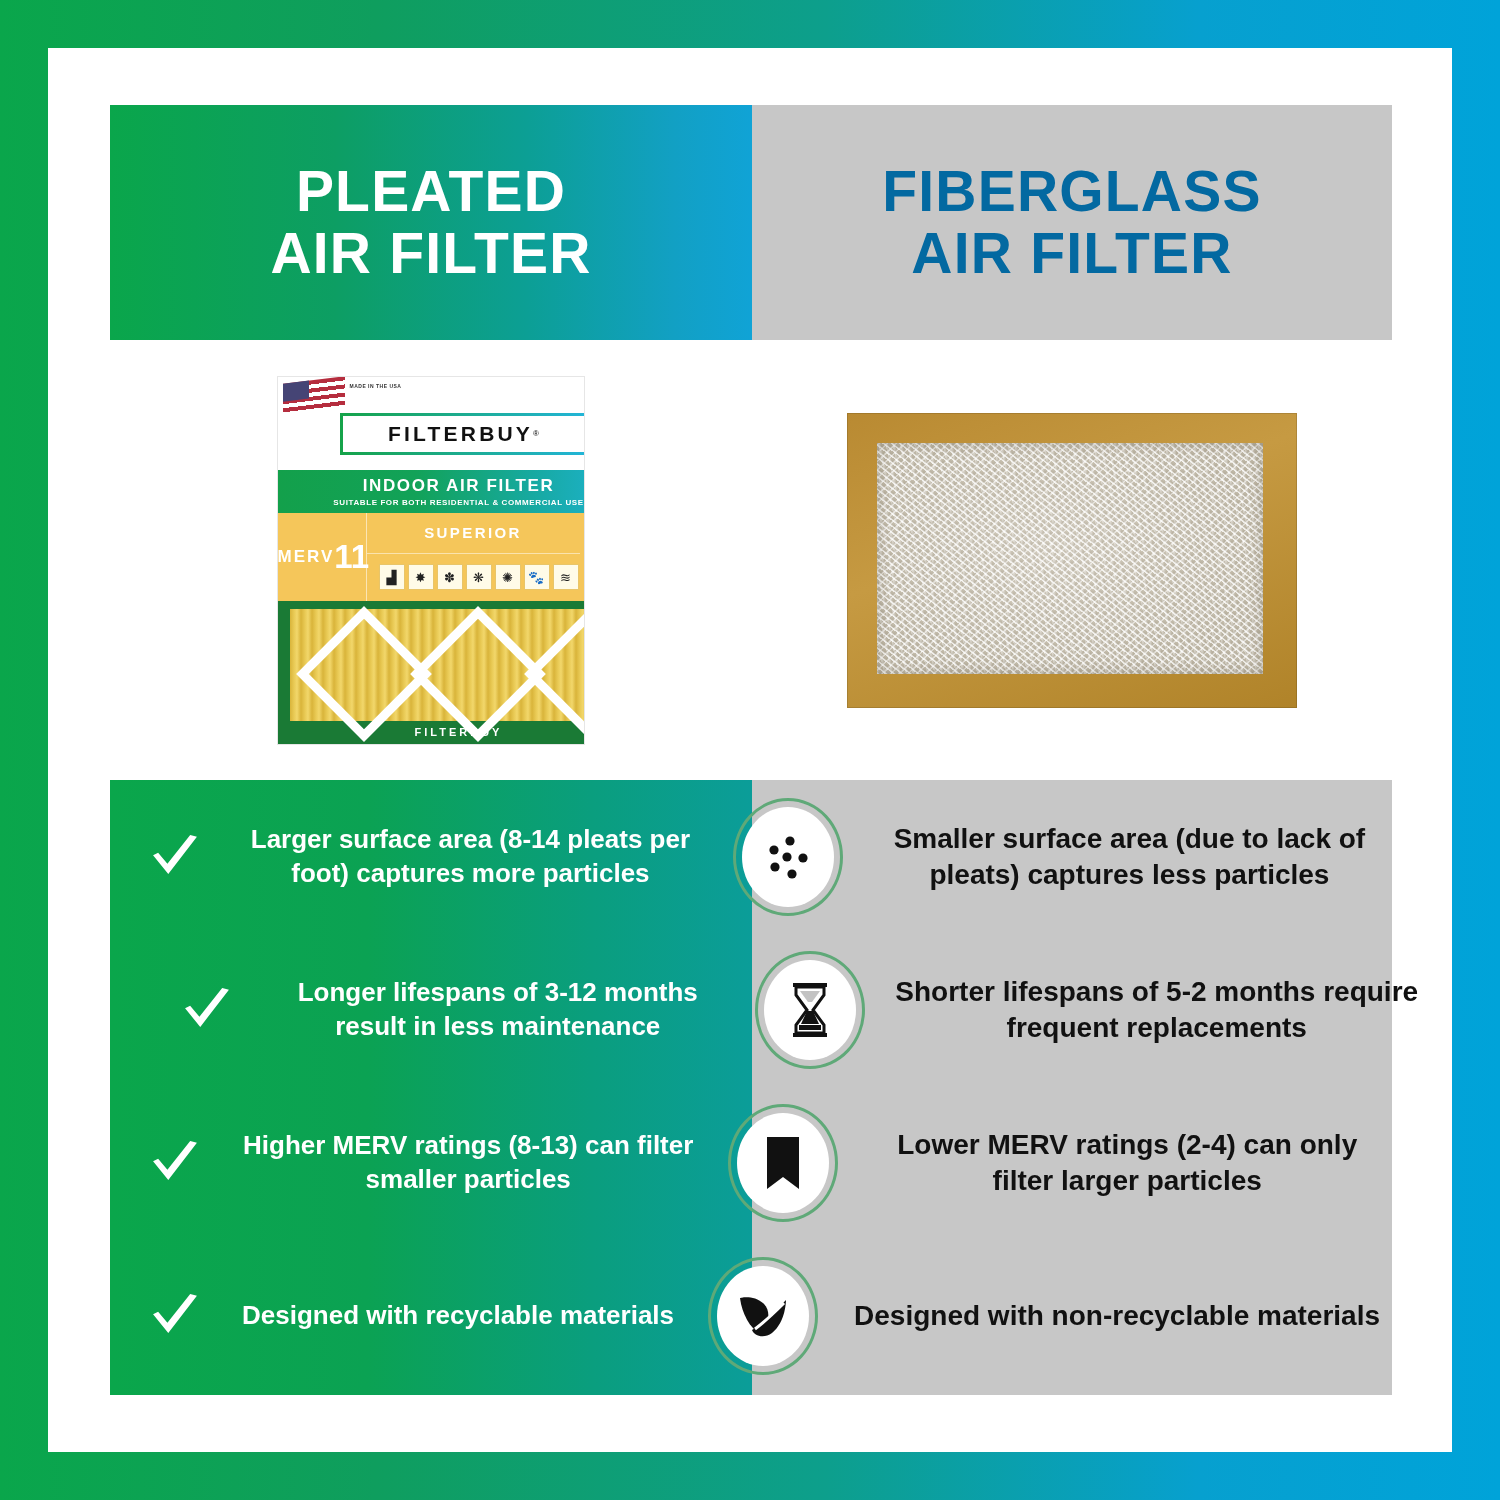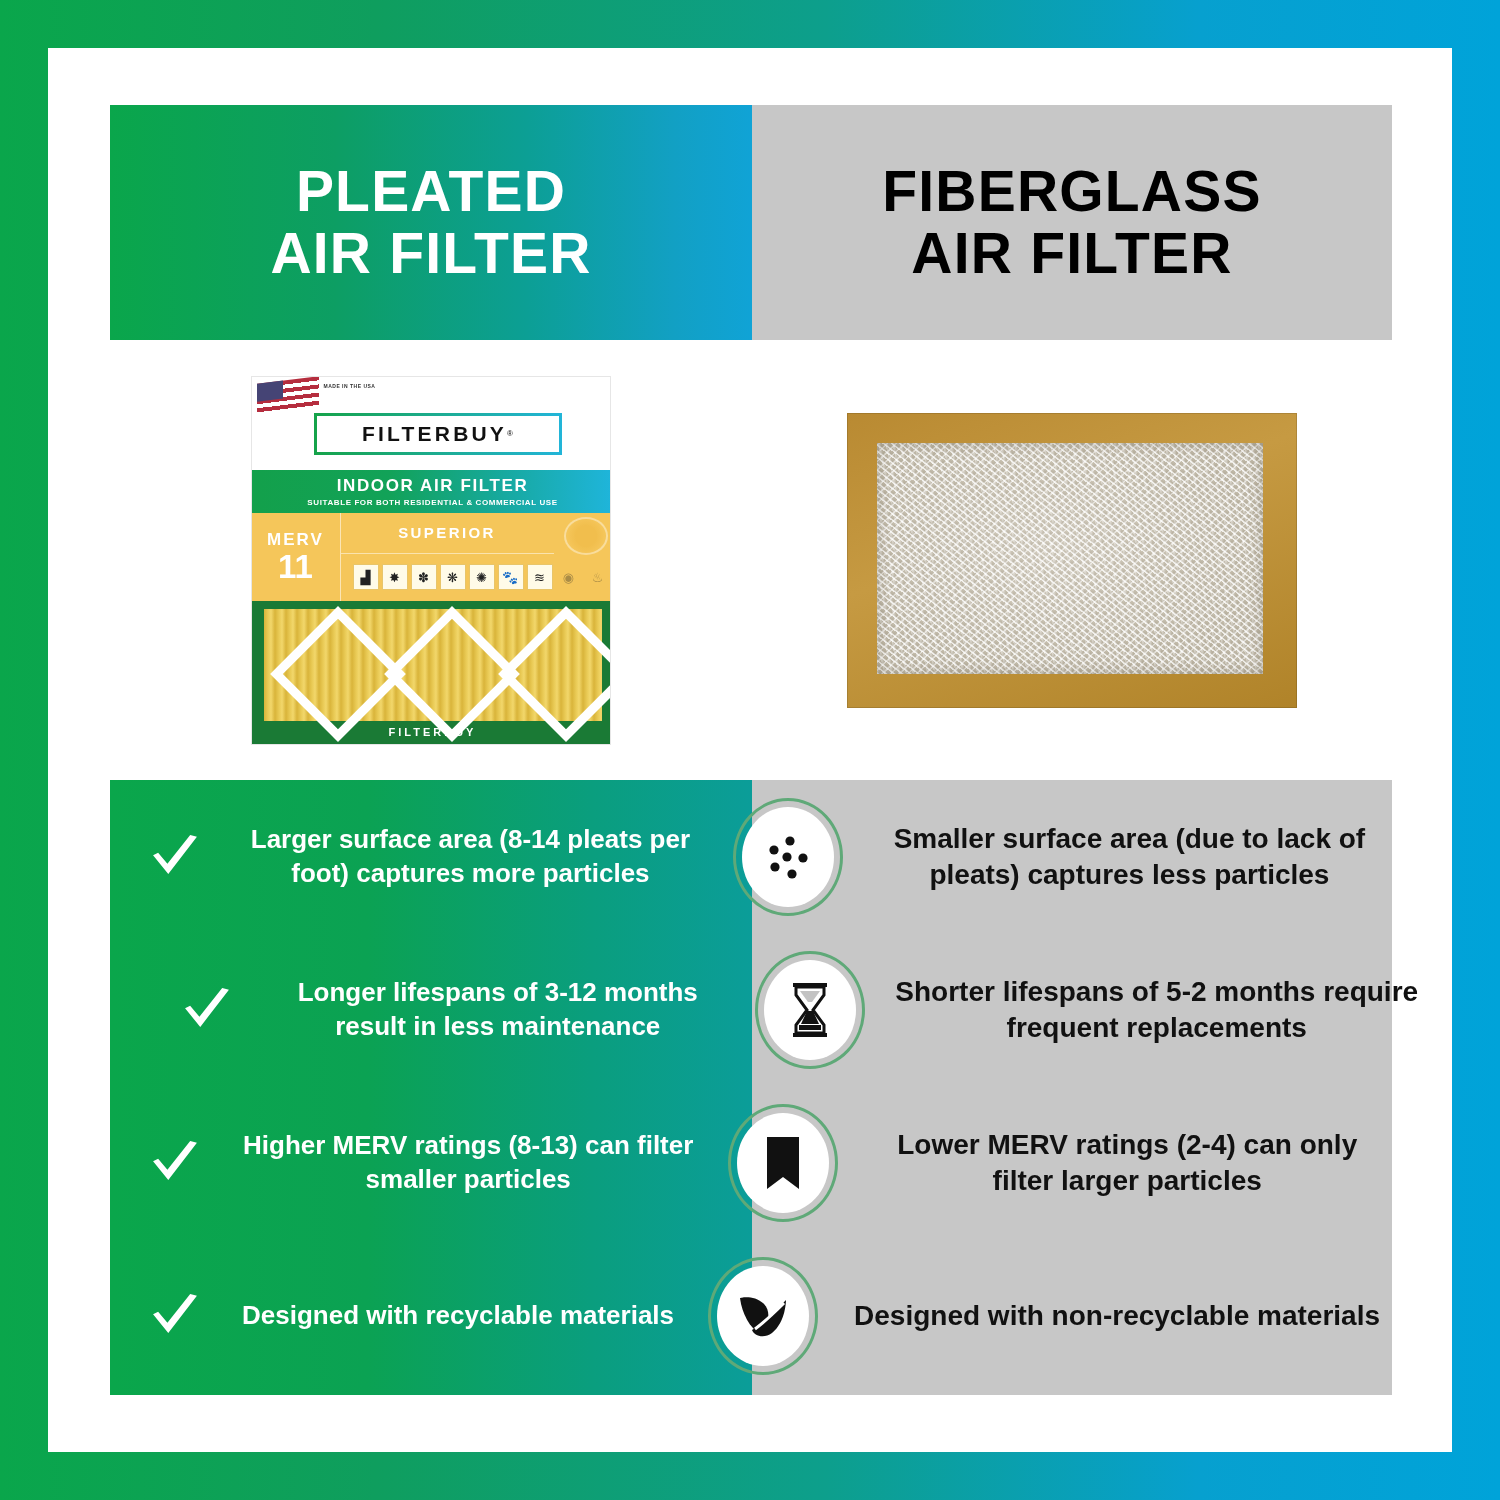--- a/index.html
+++ b/index.html
@@ -47,32 +47,32 @@
   .hdr-text{
     text-align:center;
     font-weight:bold;
     font-size:57px;
     line-height:1.08;
     letter-spacing:1.2px;
     white-space:pre-line;
     font-stretch:condensed;
   }
   .hdr-left .hdr-text{color:#ffffff;}
-  .hdr-right .hdr-text{color:#000000;}
+  .hdr-right .hdr-text{color:#0369a1;}
 
   
   .products{
     position:absolute;left:0;top:235px;width:1282px;height:440px;
     background:#ffffff;display:flex;
   }
   .prod-cell{width:641px;height:440px;display:flex;align-items:center;justify-content:center;}
 
   
   .pleated{
-    position:relative;width:358px;height:367px;
+    position:relative;width:306px;height:367px;
     background:#4d7c0f;box-shadow:0 0 0 1px #e6e6e6;
     overflow:hidden;
   }
   .pl-top{position:absolute;left:0;top:0;width:362px;height:93px;background:#ffffff;}
   .flag{
     position:absolute;left:5px;top:3px;width:62px;height:34px;
     background:
       linear-gradient(180deg,#b22234 0 12%, #ffffff 12% 24%, #b22234 24% 36%, #ffffff 36% 48%, #b22234 48% 60%, #ffffff 60% 72%, #b22234 72% 84%, #ffffff 84% 100%);
     transform:skewY(-7deg);
     opacity:.95;
@@ -99,21 +99,21 @@
     display:flex;flex-direction:column;align-items:center;justify-content:center;color:#fff;
   }
   .pl-green .l1{font-size:17px;font-weight:bold;letter-spacing:1.6px;}
   .pl-green .l2{font-size:8px;font-weight:bold;letter-spacing:.6px;margin-top:2px;}
   .pl-gold{
     position:absolute;left:0;top:136px;width:362px;height:88px;background:#f5c65a;
   }
   .merv-box{
     position:absolute;left:0;top:0;width:88px;height:88px;
     border-right:1px solid rgba(255,255,255,.55);
-    display:flex;flex-direction:column;align-items:center;justify-content:center;color:#fff;
+    display:flex;flex-direction:row;align-items:center;color:#fff;
   }
   .merv-label{font-size:17px;font-weight:bold;letter-spacing:2px;}
   .merv-num{font-size:33px;font-weight:bold;line-height:1;}
   .sup-box{
     position:absolute;left:89px;top:0;width:213px;height:40px;
     border-bottom:1px solid rgba(255,255,255,.5);
     display:flex;align-items:center;justify-content:center;
   }
   .sup-text{color:#fff;font-size:15px;font-weight:bold;letter-spacing:2.4px;}
   .seal{

